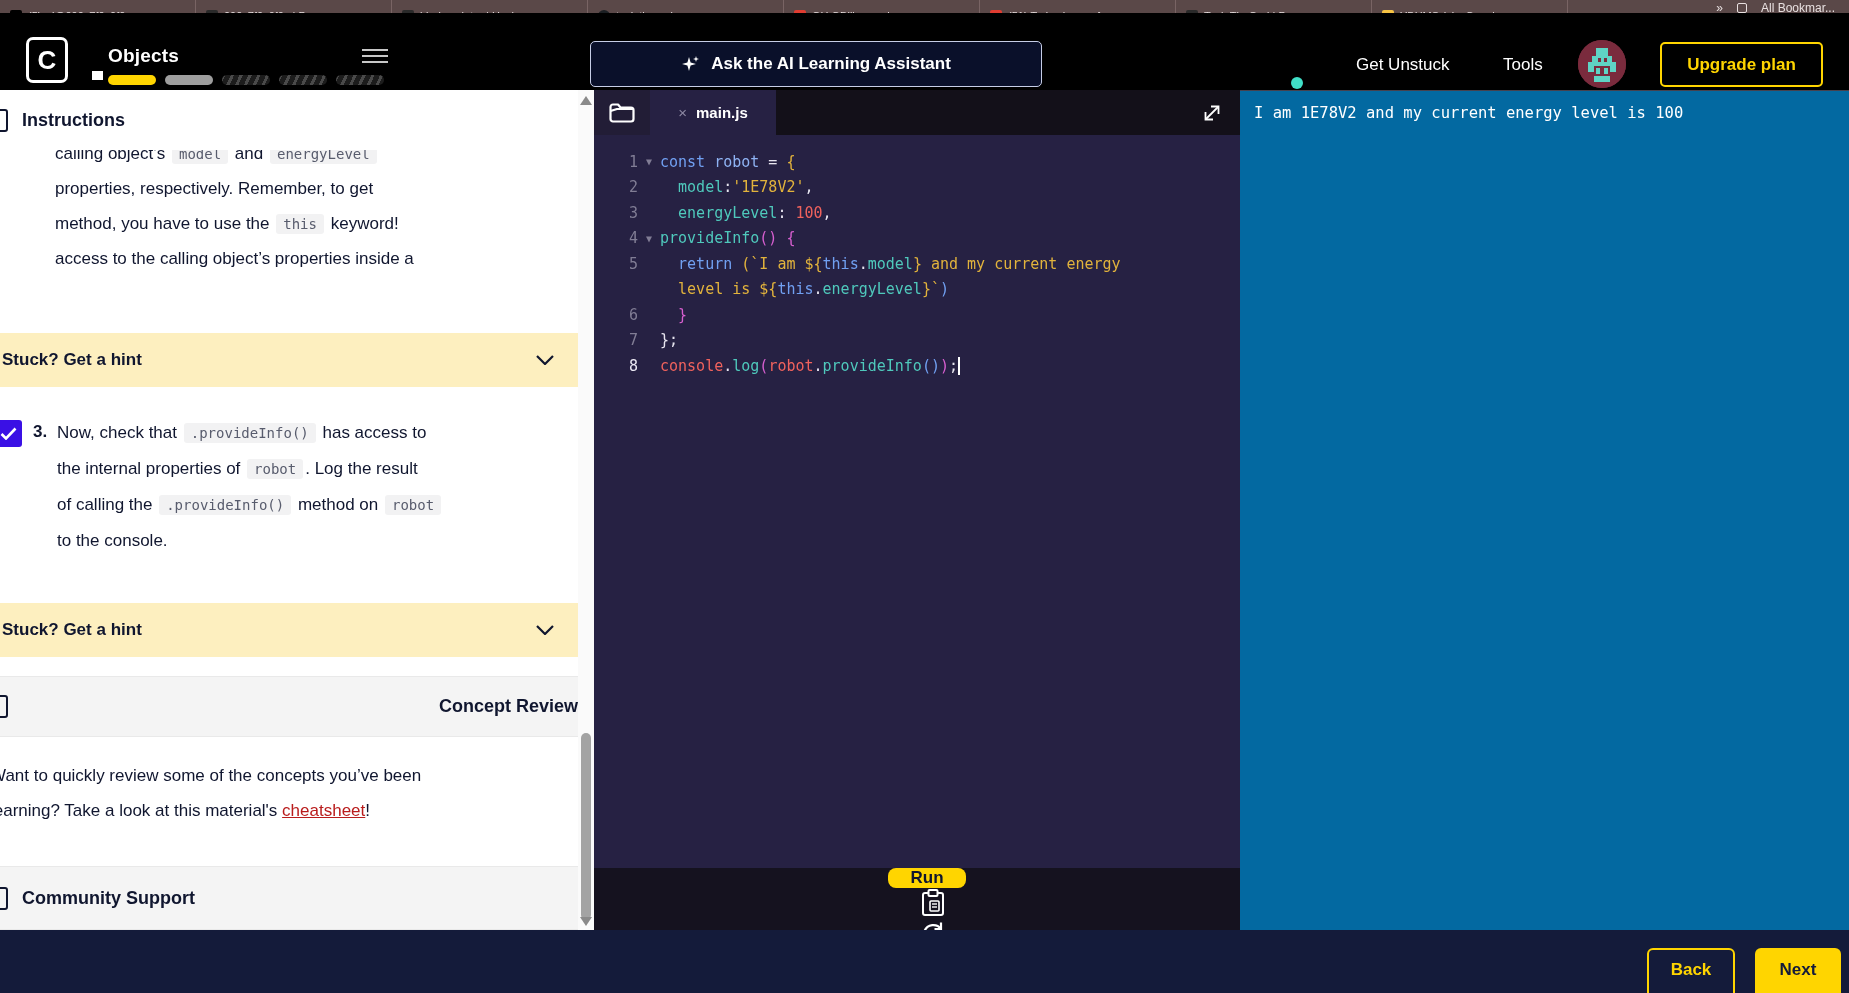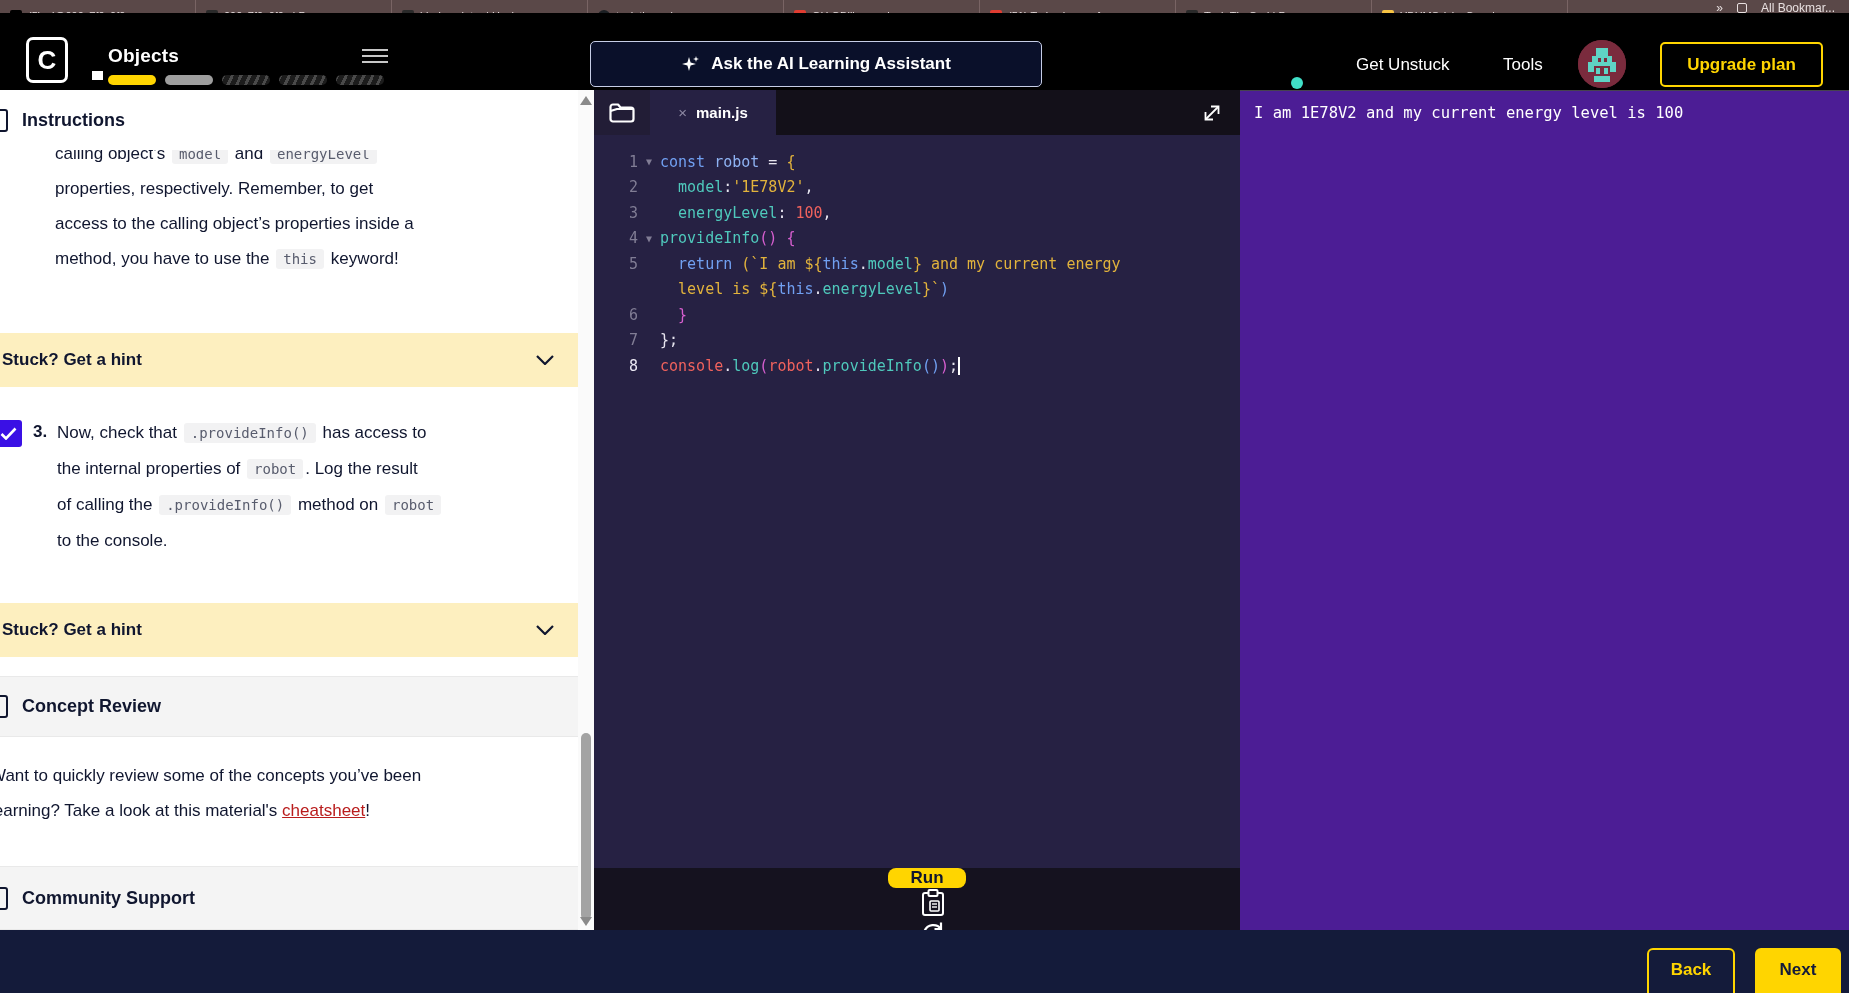--- a/index.html
+++ b/index.html
@@ -99,21 +99,21 @@
 
   .ed-toolbar { position:absolute; left:0; bottom:0; width:100%; height:62px; background:#15121f;
     display:flex; align-items:center;flex-direction:column; }
   .run-btn { margin-left:20px; width:78px; height:48px; background:#ffd500; border:none; border-radius:8px;
     font-size:17px; font-weight:bold; color:#10162f; cursor:pointer; font-family:inherit; }
   .tool-ic { margin-left:32px; width:32px; height:32px; display:flex; align-items:center; justify-content:center; cursor:pointer; }
   .view-sol { margin-left:auto; margin-right:40px; display:flex; align-items:center; gap:8px;
     color:#fff; font-size:17px; font-weight:normal; cursor:pointer; }
 
   
-  .console { position:absolute; left:1240px; top:90px; width:609px; height:884px; background:#4c1d95;
+  .console { position:absolute; left:1240px; top:90px; width:609px; height:884px; background:#0369a1;
     border-top:1px solid #46424e; }
   .console-out { padding:13px 0 0 14px; color:#fff; font-family:"DejaVu Sans Mono", monospace; font-size:15.5px; }
 
   
   .footer { position:absolute; left:0; top:930px; width:1849px; height:63px; background:#141b3a; }
   .page-ind { position:absolute; left:0; width:100%; top:18px; text-align:center; color:#fff; font-size:17px; }
   .back-btn { position:absolute; right:114px; top:18px; width:88px; height:58px; background:transparent;
     border:2px solid #ffd500; border-radius:6px; color:#ffd500; font-size:17px; font-weight:bold;
     font-family:inherit; cursor:pointer; padding-bottom:14px; }
   .next-btn { position:absolute; right:8px; top:18px; width:86px; height:58px; background:#ffd500;
@@ -213,22 +213,22 @@
 
 <div class="left-panel">
   <div class="instr-head">
     <span class="sec-icon"></span>
     <span>Instructions</span>
   </div>
 
   <div class="para" style="left:55px; top:46px; z-index:1;">
       <div class="rline"><span>calling object’s </span><span class="chip">model</span><span> and </span><span class="chip">energyLevel</span></div>
       <div class="rline"><span>properties, respectively. Remember, to get</span></div>
+      <div class="rline"><span>method, you have to use the </span><span class="chip">this</span><span> keyword!</span></div>
       <div class="rline"><span>access to the calling object’s properties inside a</span></div>
-      <div class="rline"><span>method, you have to use the </span><span class="chip">this</span><span> keyword!</span></div>
     </div>
 
   <div class="hintbar" style="top:243px;">
     <span>Stuck? Get a hint</span>
     <svg width="18" height="10" viewBox="0 0 18 10">
       <polyline points="1,1 9,9 17,1" fill="none" stroke="#10162f" stroke-width="2.2"></polyline>
     </svg>
   </div>
 
   <div class="task" style="top:325px;">
@@ -246,21 +246,21 @@
       </div>
   </div>
 
   <div class="hintbar" style="top:513px;">
     <span>Stuck? Get a hint</span>
     <svg width="18" height="10" viewBox="0 0 18 10">
       <polyline points="1,1 9,9 17,1" fill="none" stroke="#10162f" stroke-width="2.2"></polyline>
     </svg>
   </div>
 
-  <div class="gray-head" style="top:586px; height:61px;">
+  <div class="gray-head" style="top:586px; height:61px;justify-content:space-between;">
     <span class="sec-icon"></span>
     <span>Concept Review</span>
   </div>
 
   <div class="para" style="left:-10px; top:668px;">
       <div class="rline"><span>Want to quickly review some of the concepts you’ve been</span></div>
       <div class="rline"><span>learning? Take a look at this material's </span><a class="link">cheatsheet</a><span>!</span></div>
     </div>
 
   <div class="gray-head" style="top:776px; height:64px;">

